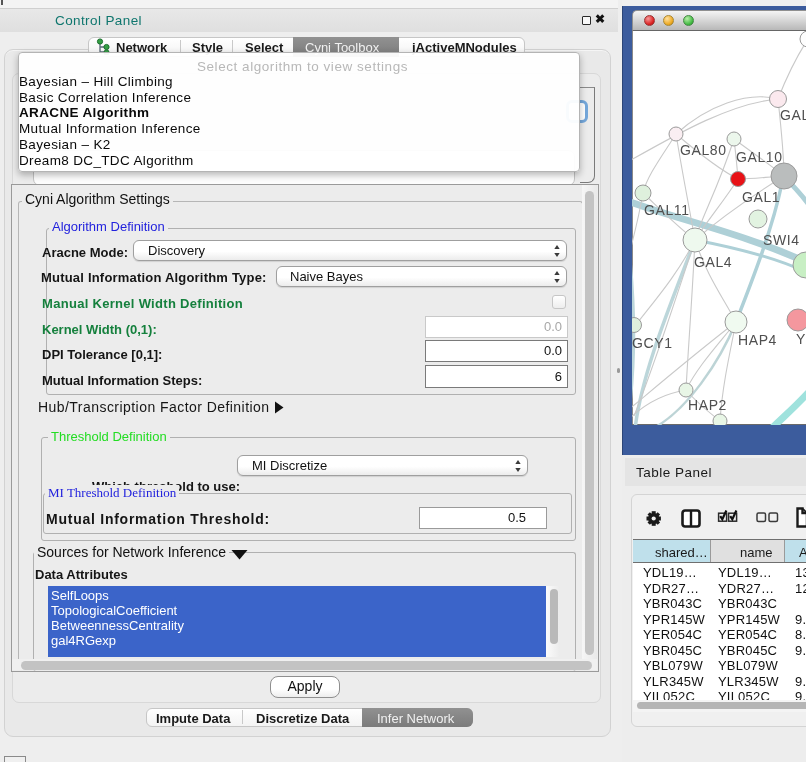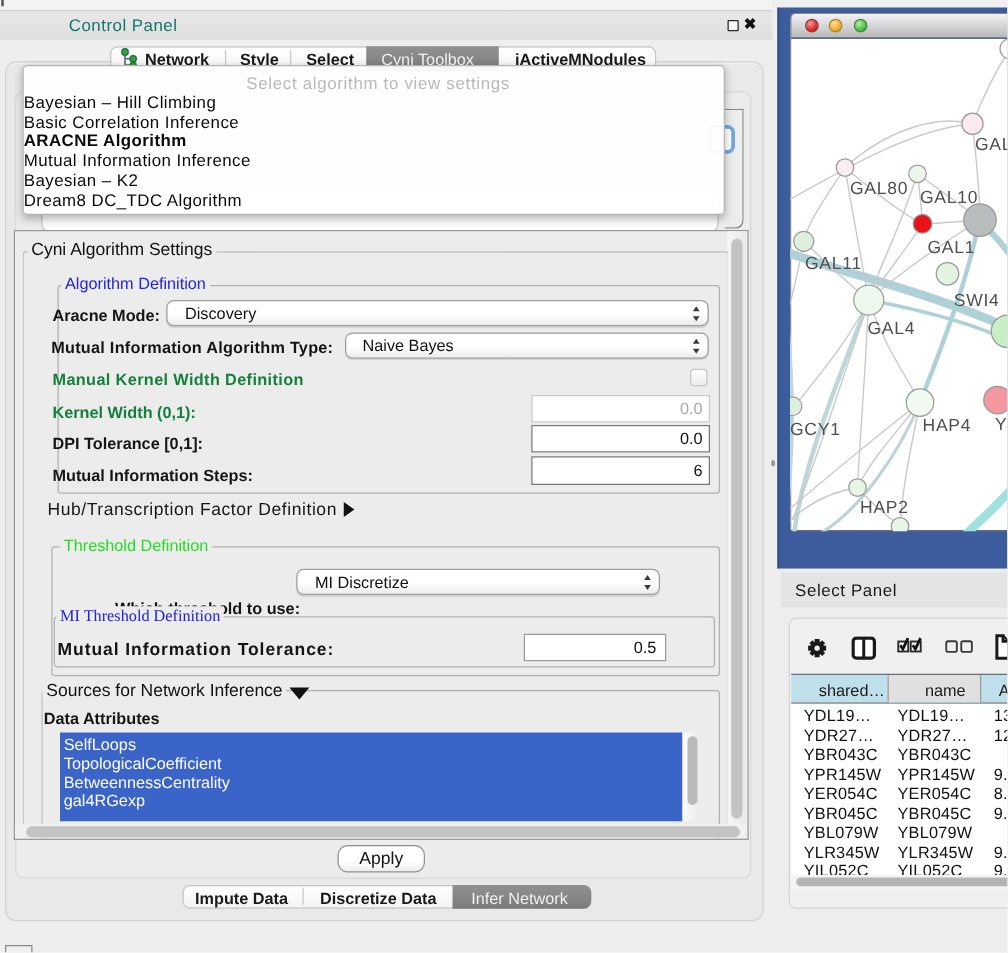--- a/index.html
+++ b/index.html
@@ -103,22 +103,22 @@
  <span class="txt">MI Discretize</span>
  <svg class="abs" style="right:6px;top:3.5px;" width="6" height="12" viewBox="0 0 6 12">
         <path d="M3 0 L5.7 4 L.3 4 Z" fill="#3a3a3a"></path>
         <path d="M3 12 L5.7 8 L.3 8 Z" fill="#3a3a3a"></path>
       </svg>
 </div>
 
 <div class="group" style="left:43px;top:493px;width:527px;height:39px;"></div>
 <div class="gtitle" style="left:45px;top:485px;color:#2222dd;font-family:Liberation Serif, serif;">MI Threshold Definition</div>
 
-<div class="lbl" style="left:46px;top:511px;font-size:14px;letter-spacing:.75px;">Mutual Information Tolerance:</div>
-<div class="field" style="left:419px;top:507px;width:114px;height:22px;border:1px solid #9a9a9a;line-height:20px;padding-right:7px;">0.5</div>
+<div class="lbl" style="left:46px;top:511px;font-size:14px;letter-spacing:.75px;">Mutual Information Threshold:</div>
+<div class="field" style="left:419px;top:507px;width:128px;height:22px;border:1px solid #9a9a9a;line-height:20px;padding-right:20px;">0.5</div>
 
 <div class="group" style="left:33px;top:552px;width:541px;height:118px;border-bottom:none;"></div>
 <div class="gtitle" style="left:34px;top:545px;color:#111;font-size:14px;">Sources for Network Inference</div>
 <svg class="abs" style="left:231px;top:549px;" width="17" height="11" viewBox="0 0 17 11">
       <path d="M.5 1 L16.5 1 L8.5 10.5 Z" fill="#111"></path>
     </svg>
 
 <div class="lbl" style="left:35px;top:567px;">Data Attributes</div>
 
 <div class="abs" style="left:48px;top:586px;width:498px;height:71px;background:#3b64c9;color:#fff;font-size:13px;line-height:15px;padding-left:3px;box-sizing:border-box;padding-top:2px;">
@@ -233,21 +233,21 @@
   <text x="131" y="214">SWI4</text>
   <text x="0" y="317">GCY1</text>
   <text x="106" y="314">HAP4</text>
   <text x="164" y="313">Y</text>
   <text x="56" y="379">HAP2</text>
  </g>
 </svg>
 
 <div class="abs" style="left:622px;top:455px;width:184px;height:307px;background:#ededed;"></div>
 <div class="abs" style="left:625px;top:458px;width:181px;height:28px;background:#e4e4e4;"></div>
-<div class="abs" style="left:636px;top:465px;font-size:13.5px;letter-spacing:.5px;color:#1a1a1a;">Select Panel</div>
+<div class="abs" style="left:636px;top:465px;font-size:13.5px;letter-spacing:.5px;color:#1a1a1a;">Table Panel</div>
 <div class="abs" style="left:631px;top:494px;width:175px;height:231px;background:#f0f0f0;border:1px solid #d4d4d4;border-radius:6px 0 0 6px;"></div>
 
 <svg class="abs" style="left:645px;top:509px;" width="18" height="19" viewBox="0 0 18 19">
  <g fill="#1a1a1a">
   <circle cx="8.7" cy="9.5" r="5.6"></circle>
   <rect x="6.7" y="2.2" width="4" height="3.4"></rect>
   <rect x="6.7" y="13.4" width="4" height="3.4"></rect>
   <rect x="1.5" y="7.5" width="3.4" height="4"></rect>
   <rect x="12.5" y="7.5" width="3.4" height="4"></rect>
   <rect x="3.2" y="3.9" width="3.4" height="3.4" transform="rotate(45 4.9 5.6)"></rect>

